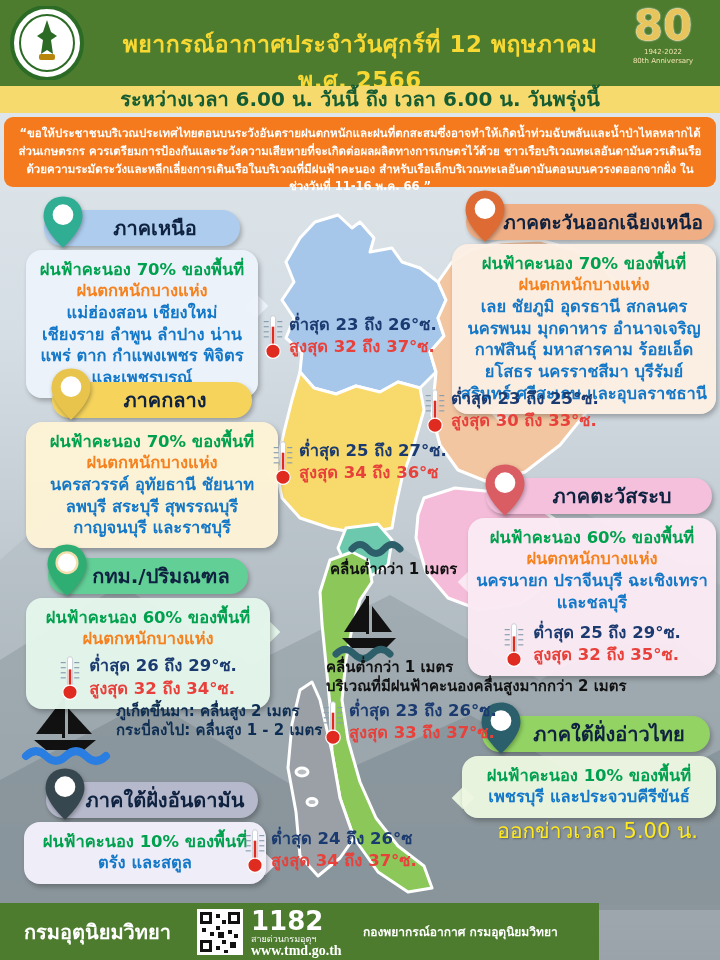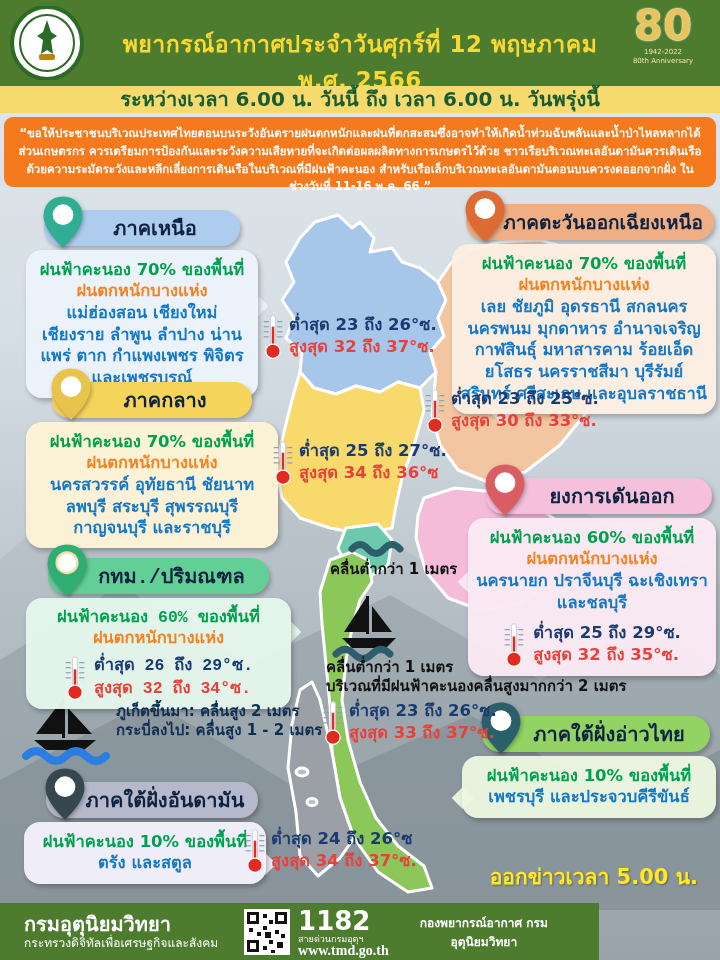--- a/index.html
+++ b/index.html
@@ -36,22 +36,22 @@
   .t-orange{color:#f5821f;font-size:16.5px;font-weight:bold;line-height:1.3;}
   .t-blue{color:#1478c8;font-size:16.5px;font-weight:bold;line-height:1.32;}
   
   .temp{position:absolute;display:flex;align-items:center;gap:5px;z-index:3;}
   .temp svg{width:22px;height:48px;flex:0 0 auto;}
   .tmin{color:#1a3a70;font-size:16.5px;font-weight:bold;line-height:1.35;white-space:nowrap;}
   .tmax{color:#e8403a;font-size:16.5px;font-weight:bold;line-height:1.35;white-space:nowrap;}
   
   .marine{position:absolute;z-index:3;font-size:15px;font-weight:bold;color:#111;line-height:1.25;}
   .marine.navy{color:#0d2d52;}
-  .issued{position:absolute;right:22px;top:860px;z-index:4;color:#ffe91f;font-size:21px;
-          font-weight:bold;text-shadow:1px 1px 2px rgba(0,0,0,.35);}
+  .issued{position:absolute;right:22px;top:814px;z-index:4;color:#ffe91f;font-size:21px;
+          font-weight:normal;text-shadow:1px 1px 2px rgba(0,0,0,.35);}
   
   .ftr{position:absolute;left:0;top:903px;width:599px;height:57px;background:#4d7c2e;z-index:5;
        display:flex;align-items:center;}
   .ftr-dept{margin-left:24px;color:#fff;}
   .ftr-dept .big{font-size:20px;font-weight:bold;line-height:24px;}
   .ftr-dept .small{font-size:12px;line-height:15px;}
   .qr{margin-left:26px;width:46px;height:46px;background:#fff;flex:0 0 auto;}
   .hotline{margin-left:8px;color:#fff;text-align:left;}
   .hotline .num{font-size:26px;font-weight:bold;line-height:26px;}
   .hotline .lab{font-size:9px;line-height:11px;}
@@ -167,21 +167,21 @@
       <span class="r-title">ภาคกลาง</span>
     </div>
     <div class="r-body" style="background:rgba(253,243,214,0.97);">
       <div class="tail" style="background:rgba(253,243,214,0.97);right:-7px;top:44px;"></div>
       <div class="t-green">ฝนฟ้าคะนอง 70% ของพื้นที่</div>
       <div class="t-orange">ฝนตกหนักบางแห่ง</div>
       <div class="t-blue">นครสวรรค์ อุทัยธานี ชัยนาท ลพบุรี สระบุรี สุพรรณบุรี กาญจนบุรี และราชบุรี</div>
     </div>
   </div>
 
-  <div class="region" style="left:26px;top:558px;width:265px;font-family:Liberation Mono, monospace;">
+  <div class="region" style="left:26px;top:558px;width:244px;">
     <div class="r-head" style="background:#62cf97;margin:0 22px;">
       <svg class="pin" viewBox="0 0 36 46">
         <path d="M18 2 C8 2 2 9 2 18 C2 30 18 44 18 44 C18 44 34 30 34 18 C34 9 28 2 18 2 Z" fill="#2fae74"></path>
         <circle cx="18" cy="17" r="8.5" fill="#fff" stroke="#f3dfae" stroke-width="2"></circle>
       </svg>
       <span class="r-title">กทม./ปริมณฑล</span>
     </div>
     <div class="r-body" style="background:rgba(228,246,235,0.97);">
       <div class="tail" style="background:rgba(228,246,235,0.97);right:-7px;top:26px;"></div>
       <div class="t-green">ฝนฟ้าคะนอง 60% ของพื้นที่</div>
@@ -209,21 +209,21 @@
       </div>
     </div>
   </div>
 
   <div class="region" style="left:468px;top:478px;width:248px;">
     <div class="r-head" style="background:#f4c0dc;margin:0 4px 0 18px;">
       <svg class="pin" viewBox="0 0 36 46">
         <path d="M18 2 C8 2 2 9 2 18 C2 30 18 44 18 44 C18 44 34 30 34 18 C34 9 28 2 18 2 Z" fill="#d95d62"></path>
         <circle cx="18" cy="17" r="8.5" fill="#fff"></circle>
       </svg>
-      <span class="r-title">ยงการเดันออก</span>
+      <span class="r-title">ภาคตะวัสระบ</span>
     </div>
     <div class="r-body" style="background:rgba(250,233,243,0.97);">
       <div class="tail" style="background:rgba(250,233,243,0.97);left:-7px;top:56px;"></div>
       <div class="t-green">ฝนฟ้าคะนอง 60% ของพื้นที่</div>
       <div class="t-orange">ฝนตกหนักบางแห่ง</div>
       <div class="t-blue">นครนายก  ปราจีนบุรี ฉะเชิงเทรา และชลบุรี</div>
       <div style="display:flex;align-items:center;justify-content:center;gap:8px;margin-top:8px;">
         <svg viewBox="0 0 26 54" style="width:22px;height:46px;">
           <g stroke="#8aa0b0" stroke-width="1.4">
             <line x1="2" y1="10" x2="8" y2="10"></line>
@@ -395,21 +395,20 @@
   <div class="marine navy" style="left:116px;top:702px;">
     <div>ภูเก็ตขึ้นมา: คลื่นสูง 2 เมตร</div>
     <div>กระบี่ลงไป: คลื่นสูง 1 - 2 เมตร</div>
   </div>
 
   <div class="issued">ออกข่าวเวลา 5.00 น.</div>
 
   <div class="ftr">
     <div class="ftr-dept">
       <div class="big">กรมอุตุนิยมวิทยา</div>
-      <div class="small">กระทรวงดิจิทัลเพื่อเศรษฐกิจและสังคม</div>
     </div>
     <svg class="qr" viewBox="0 0 46 46">
       <rect width="46" height="46" fill="#fff"></rect>
       <g fill="#111">
         <rect x="3" y="3" width="12" height="12"></rect>
           <rect x="31" y="3" width="12" height="12"></rect>
           <rect x="3" y="31" width="12" height="12"></rect>
         <rect x="6" y="6" width="6" height="6" fill="#fff"></rect>
           <rect x="34" y="6" width="6" height="6" fill="#fff"></rect>
           <rect x="6" y="34" width="6" height="6" fill="#fff"></rect>

